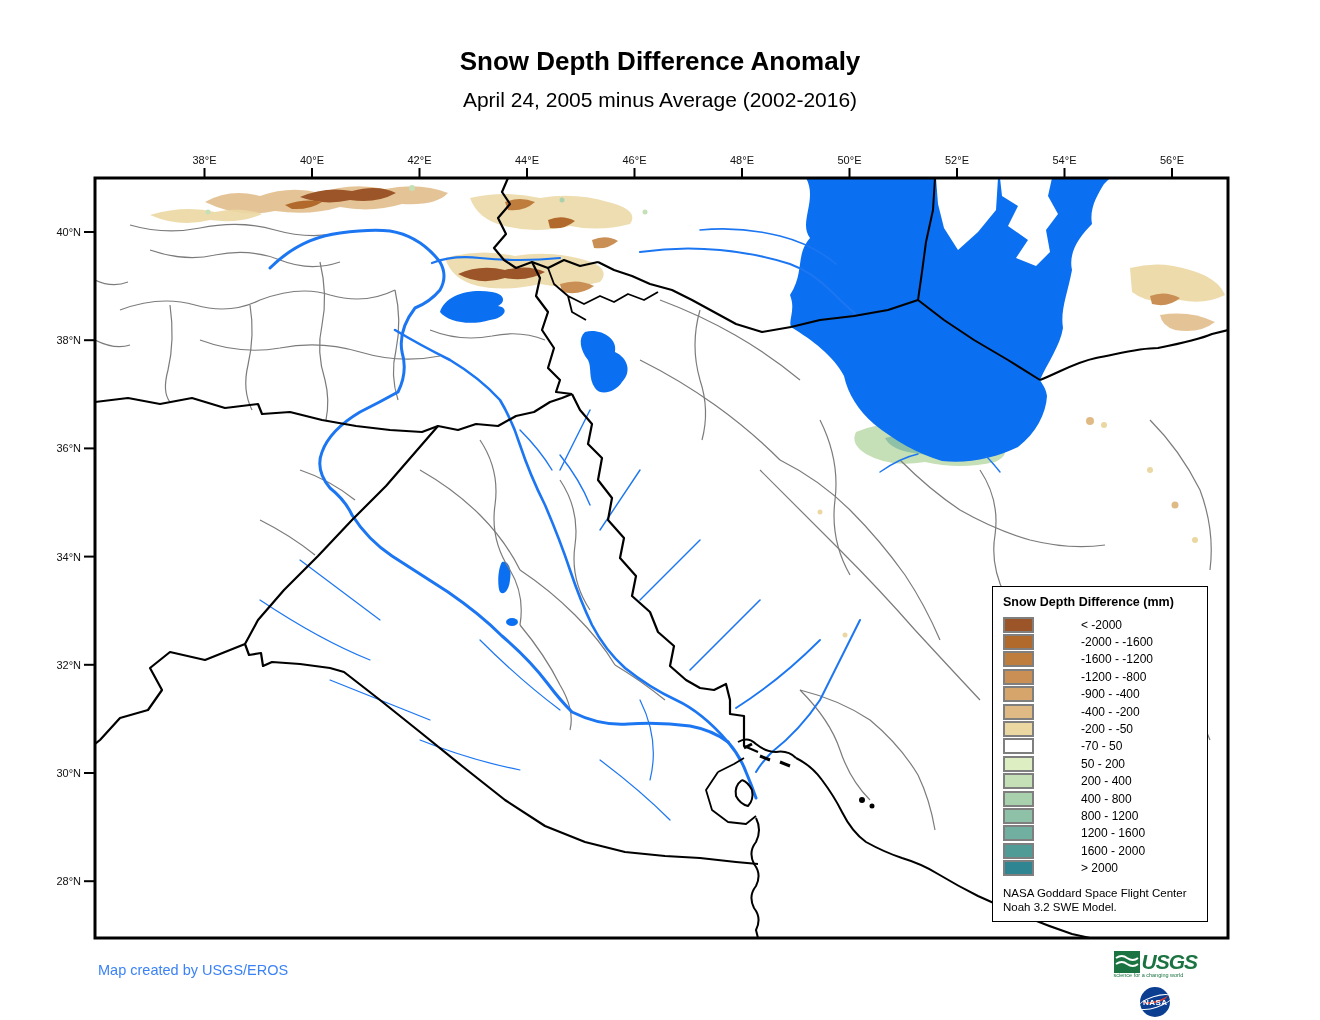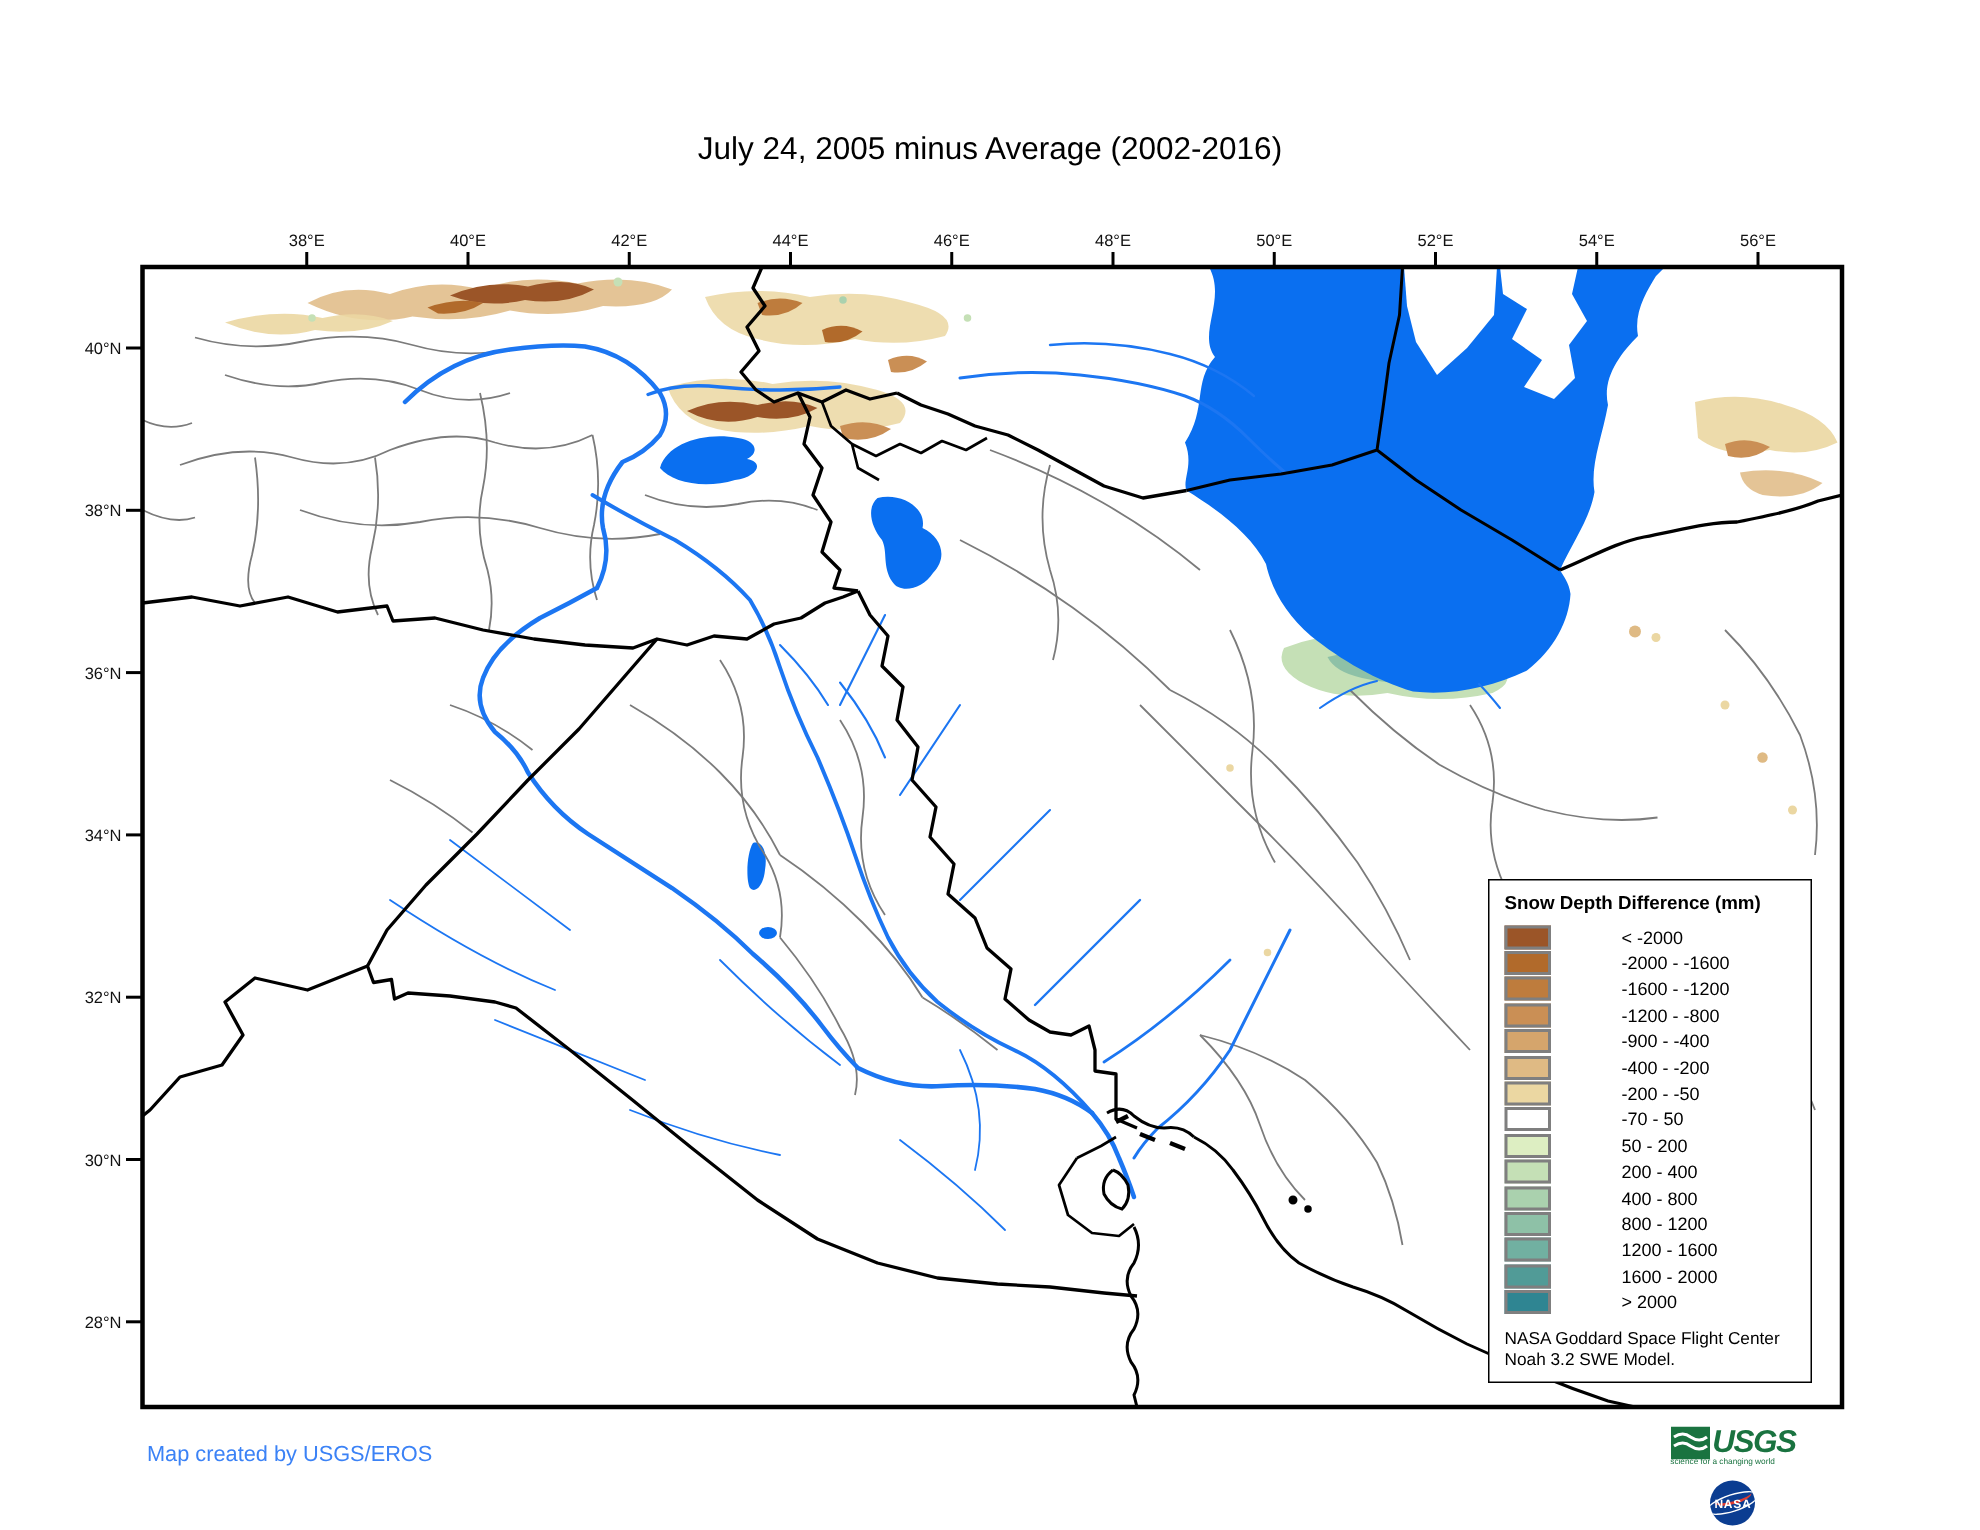--- a/index.html
+++ b/index.html
@@ -39,21 +39,22 @@
   .fews-globe-inner{width:18px; height:18px; border-radius:50%; background:#2e8b57; border:1px solid #1c5e38;}
   .fews-texts{display:flex; flex-direction:column;}
   .fews-word{font-family:"Liberation Serif",serif; font-size:13.5px; font-weight:normal; letter-spacing:0.5px; white-space:nowrap;}
   .fews-bar{height:5px; width:72px; margin-top:1px;}
 </style>
 </head>
 <body>
 
 <div id="map-wrap">
 
-  <div class="page-subtitle">July 24, 2005 minus Average (2002-2016)</div>
+  <div class="page-title">Snow Depth Difference Anomaly</div>
+  <div class="page-subtitle">April 24, 2005 minus Average (2002-2016)</div>
 
   <svg id="map-svg" width="1320" height="1020" viewBox="0 0 1320 1020" xmlns="http://www.w3.org/2000/svg">
     <defs>
       <clipPath id="frameclip">
           <rect x="95" y="178" width="1133" height="760"></rect>
         </clipPath>
     </defs>
 
     <rect x="95" y="178" width="1133" height="760" fill="#ffffff"></rect>
 

